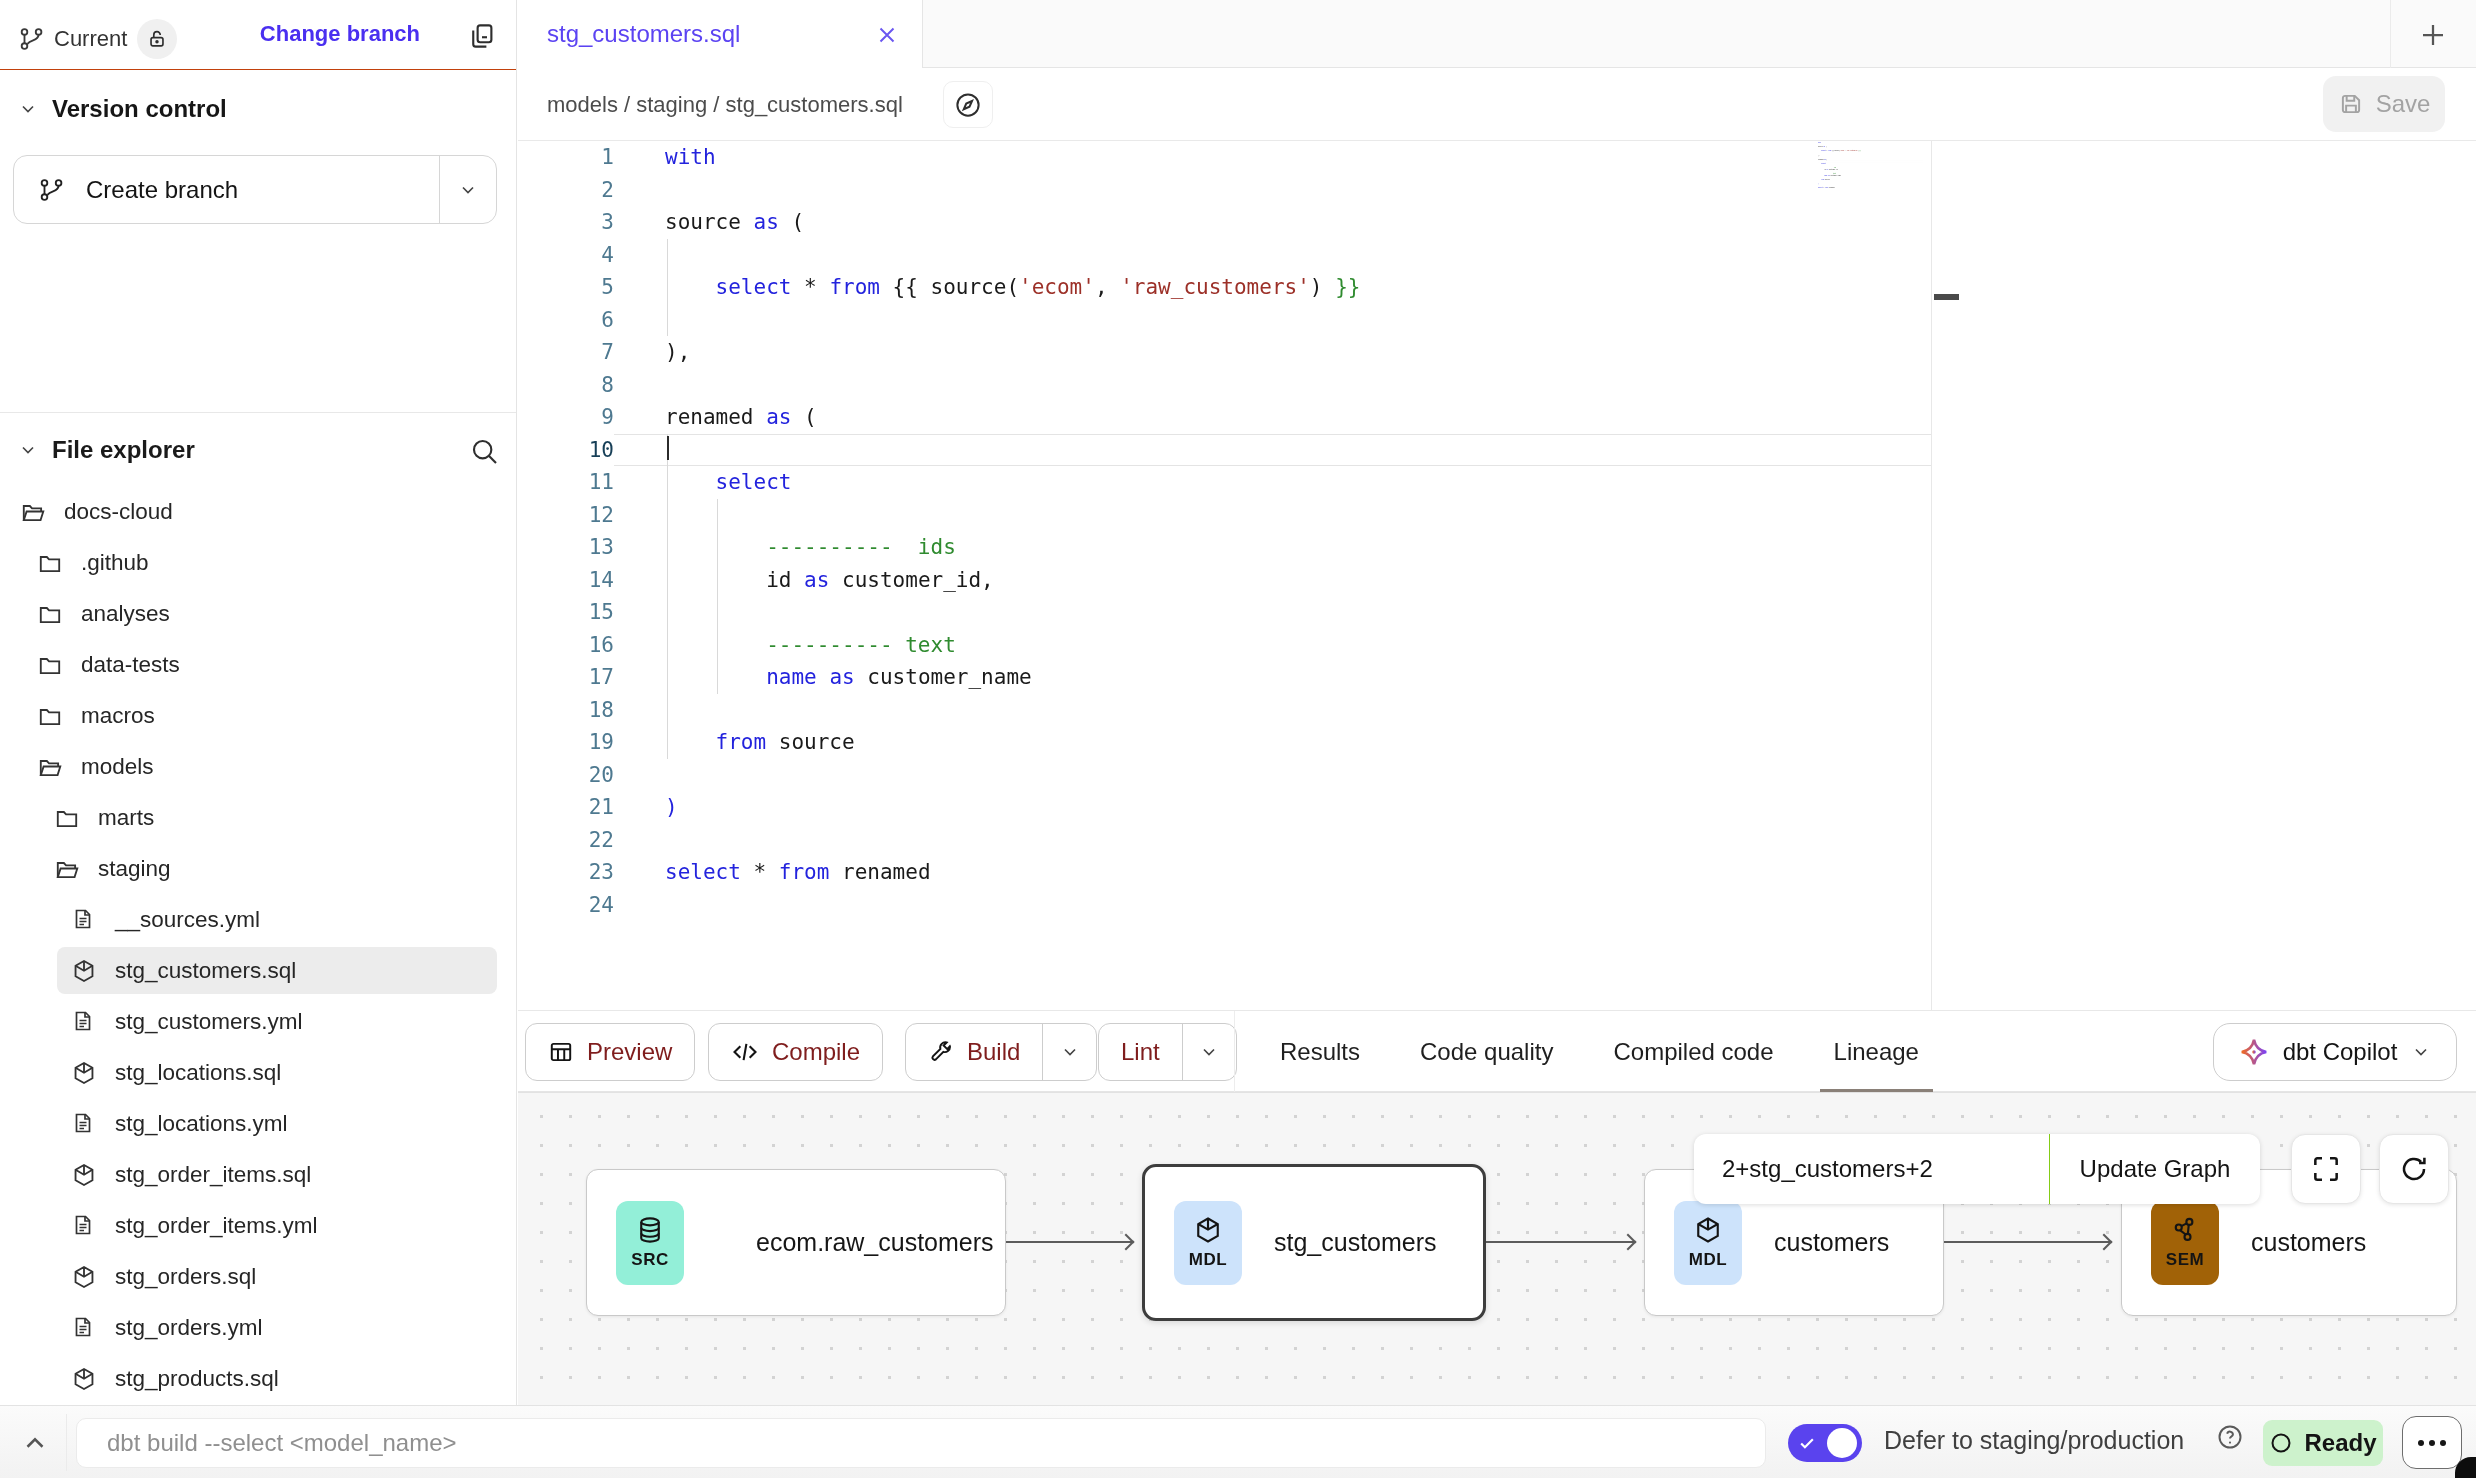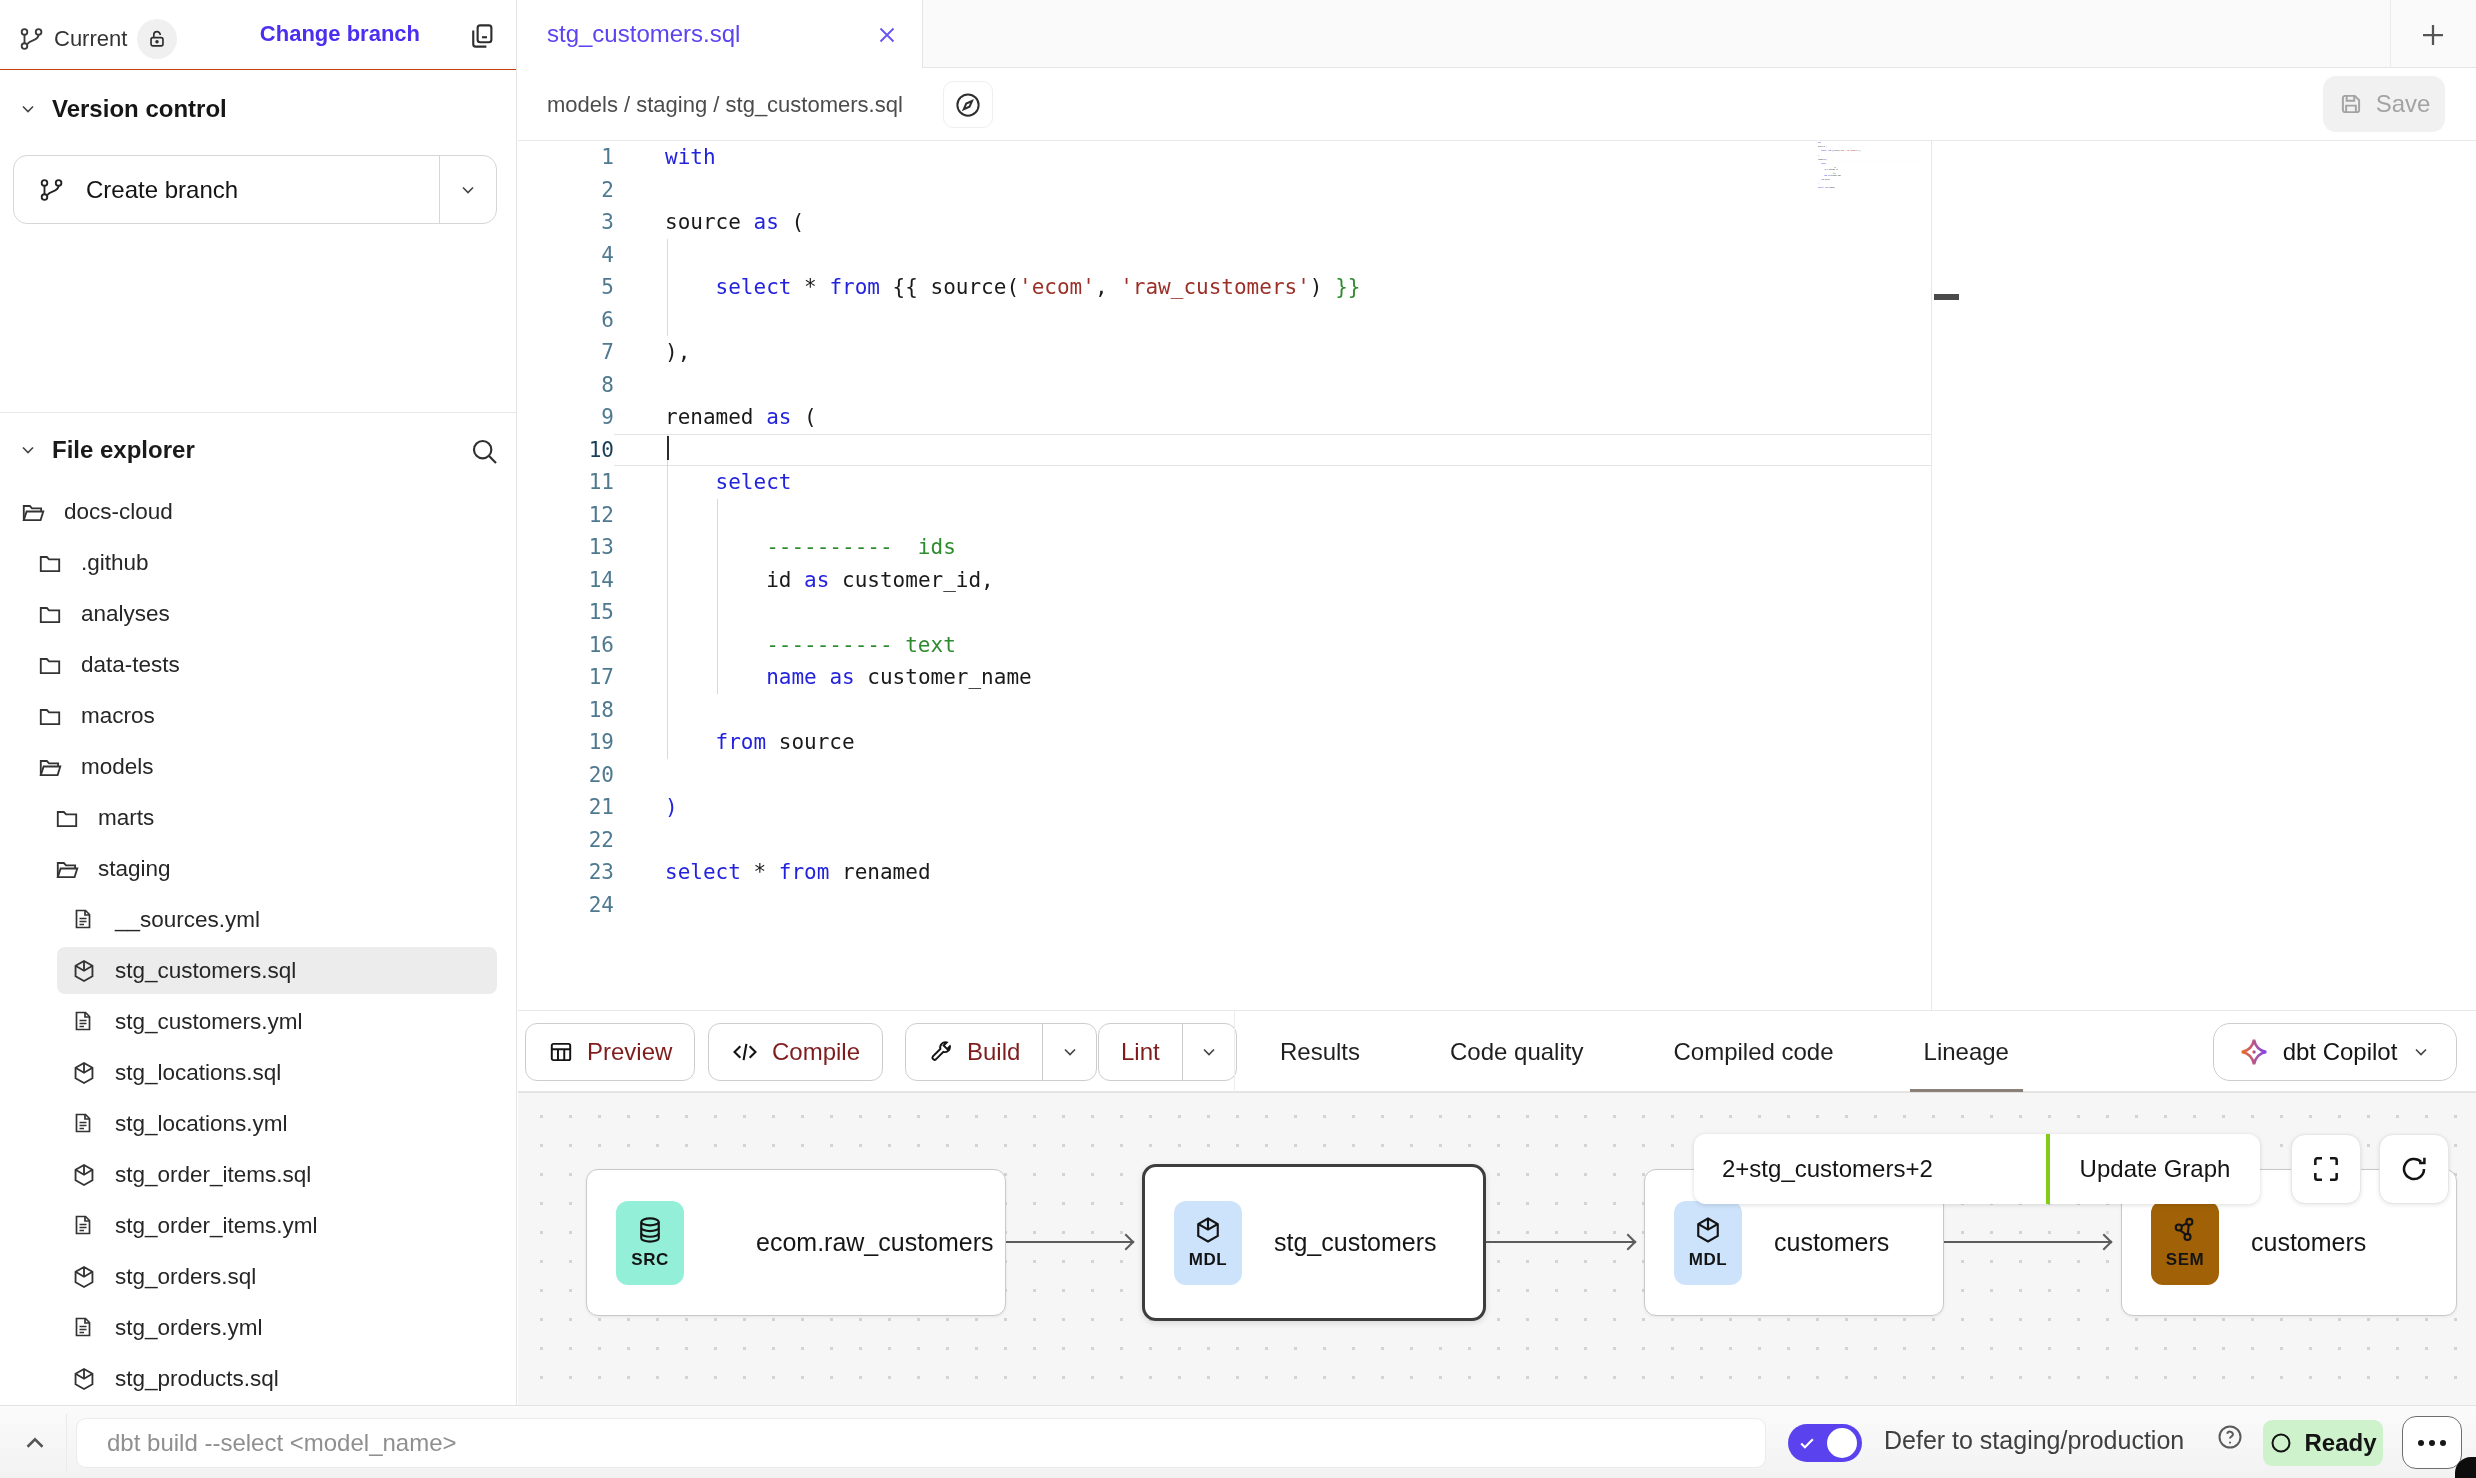--- a/index.html
+++ b/index.html
@@ -70,21 +70,21 @@
   .ruler-mark { position:absolute; left:1416px; top:153px; width:25px; height:6px; background:#4a4a4a; }
 
   
   .toolrow { position:absolute; left:0; top:1010px; right:0; height:82px; background:#fff;
     border-top:1px solid #e8e8e8; border-bottom:1px solid #e5e5e5; }
   .tbtn { position:absolute; top:12px; height:58px; border:1px solid #cdcdcd; border-radius:12px; background:#fff;
     display:flex; align-items:stretch; font-family:inherit; font-size:24px; color:#7f1d1d; }
   .tbtn .seg { display:flex; align-items:center; gap:13px; padding:0 22px; }
   .tbtn .chev { width:54px; display:flex; align-items:center; justify-content:center; border-left:1px solid #cdcdcd; }
   .tool-sep { position:absolute; left:716px; top:0; width:1px; height:82px; background:#ededed; }
-  .ptabs { position:absolute; left:748px; top:0; height:82px; display:flex; gap:62px; }
+  .ptabs { position:absolute; left:748px; top:0; height:82px; display:flex; gap:32px; }
   .ptab { height:82px; display:flex; align-items:center; padding:0 14px; font-size:24px; color:#1f1f1f; cursor:pointer; }
   .ptab.active { box-shadow:inset 0 -4px 0 #8a8078; }
   .copilot-btn { position:absolute; left:1695px; top:12px; width:244px; height:58px; border:1px solid #cdcdcd;
     border-radius:17px; background:#fff; display:flex; align-items:center; justify-content:center; gap:14px;
     font-size:24px; font-weight:500; color:#141414; font-family:inherit; }
 
   
   .canvas { position:absolute; left:0; top:1092px; right:0; height:313px; background:#f6f6f6;
     background-image:radial-gradient(#d3d3d3 1.5px, transparent 1.7px); background-size:29px 29px; background-position:9px 9px;
     border-top:1px solid #e2e2e2; }
@@ -95,21 +95,21 @@
     display:flex; flex-direction:column; align-items:center; justify-content:center; gap:5px; }
   .nbadge .bt { font-size:17px; font-weight:700; color:#141414; letter-spacing:0.5px; }
   .nbadge.src { background:#93efd8; } .nbadge.mdl { background:#cde3fb; } .nbadge.sem { background:#a16207;text-align:right; }
   .nlabel { margin-left:32px; margin-right:34px; font-size:25px; color:#161616; }
   .edge { position:absolute; top:148px; height:2px; background:#5c5c5c; }
   .edge::after { content:""; position:absolute; right:0; top:-5px; width:10px; height:10px;
     border-top:2px solid #5c5c5c; border-right:2px solid #5c5c5c; transform:rotate(45deg); }
   .lfilter { position:absolute; left:1176px; top:41px; width:566px; height:70px; background:#fff; border-radius:12px;
     box-shadow:0 1px 5px rgba(0,0,0,.14); display:flex; }
   .lfilter input { width:356px; border:none; outline:none; background:transparent; padding-left:28px;
-    font-size:24px; color:#141414; font-family:inherit; border-right:4px solid #84cc16; border-radius:12px 0 0 12px; }
+    font-size:24px; color:#141414; font-family:inherit; border-right:1px solid #84cc16; border-radius:12px 0 0 12px; }
   .update-graph { flex:1; border:none; background:transparent; font-size:24px; color:#141414; font-family:inherit; cursor:pointer; }
   .sq-btn { position:absolute; top:41px; width:70px; height:70px; background:#fff; border:1px solid #e6e6e6; border-radius:14px;
     box-shadow:0 1px 4px rgba(0,0,0,.10); display:flex; align-items:center; justify-content:center; }
 
   
   .bottombar { position:absolute; left:0; top:1405px; right:0; height:73px;
     background:linear-gradient(#fbfbfb,#f2f2f2); border-top:1px solid #e3e3e3; }
   .bb-collapse { position:absolute; left:20px; top:22px; width:30px; height:30px; }
   .bb-div { position:absolute; left:66px; top:8px; width:1px; height:57px; background:#ebebeb; }
   .cmd-input { position:absolute; left:76px; top:12px; width:1690px; height:50px; background:#fff;

